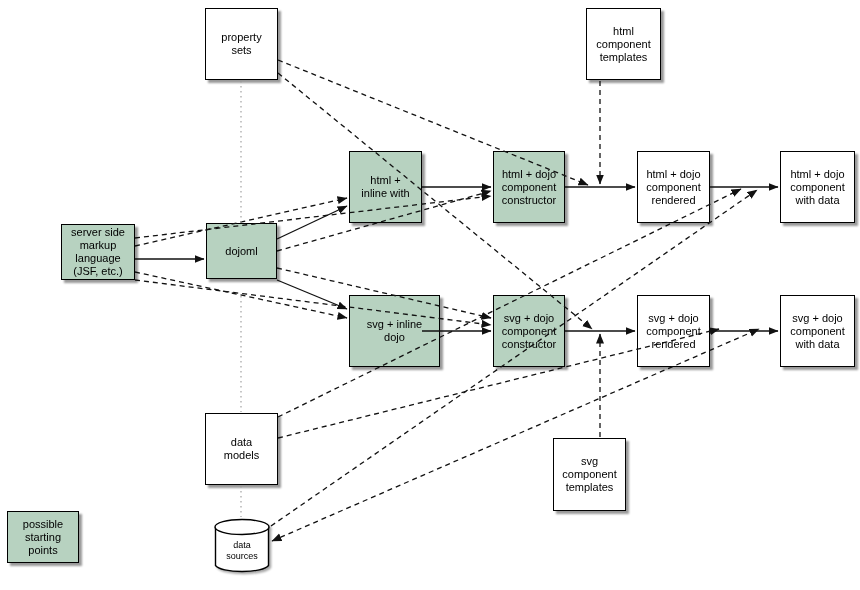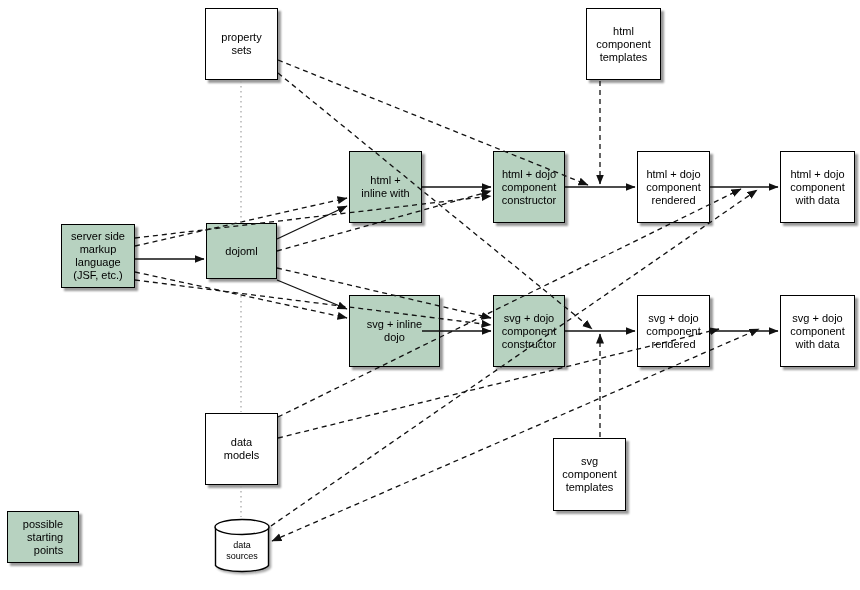--- a/index.html
+++ b/index.html
@@ -67,21 +67,21 @@
         <line x1="241" y1="296" x2="241" y2="412" class="guide"></line>
         <line x1="241" y1="486" x2="241" y2="517" class="guide"></line>
       </g>
   </svg>
   <div id="nodes">
       <div class="node white" style="left: 205px; top: 8px; width: 73px; height: 72px;"><span>property
 sets</span></div>
       <div class="node white" style="left: 586px; top: 8px; width: 75px; height: 72px;"><span>html
 component
 templates</span></div>
-      <div class="node green" style="left: 61px; top: 224px; width: 74px; height: 64px;"><span>server side
+      <div class="node green" style="left: 61px; top: 224px; width: 74px; height: 56px;"><span>server side
 markup
 language
 (JSF, etc.)</span></div>
       <div class="node green" style="left: 206px; top: 223px; width: 71px; height: 56px;"><span>dojoml</span></div>
       <div class="node green" style="left: 349px; top: 151px; width: 73px; height: 72px;"><span>html +
 inline with</span></div>
       <div class="node green" style="left: 493px; top: 151px; width: 72px; height: 72px;"><span>html + dojo
 component
 constructor</span></div>
       <div class="node white" style="left: 637px; top: 151px; width: 73px; height: 72px;"><span>html + dojo
@@ -104,17 +104,17 @@
       <div class="node white" style="left: 205px; top: 413px; width: 73px; height: 72px;"><span>data
 models</span></div>
       <div class="node white" style="left: 553px; top: 438px; width: 73px; height: 73px;"><span>svg
 component
 templates</span></div>
       <div class="node white cylinder" style="left: 214px; top: 518px; width: 56px; height: 57px;"><svg width="56" height="57">
           <path d="M1.5,9 L1.5,47.5 A27,7.5 0 0 0 54.5,47.5 L54.5,9" fill="#fff" stroke="#000" stroke-width="1.4"></path>
           <ellipse cx="28" cy="9" rx="27" ry="7.5" fill="#fff" stroke="#000" stroke-width="1.4"></ellipse>
         </svg><span class="cyl-label">data
 sources</span></div>
-      <div class="node green" style="left: 7px; top: 511px; width: 72px; height: 52px; text-align: right;"><span>possible
+      <div class="node green" style="left: 7px; top: 511px; width: 72px; height: 52px;"><span>possible
 starting
 points</span></div>
     </div>
 </div>
 
 </body></html>

